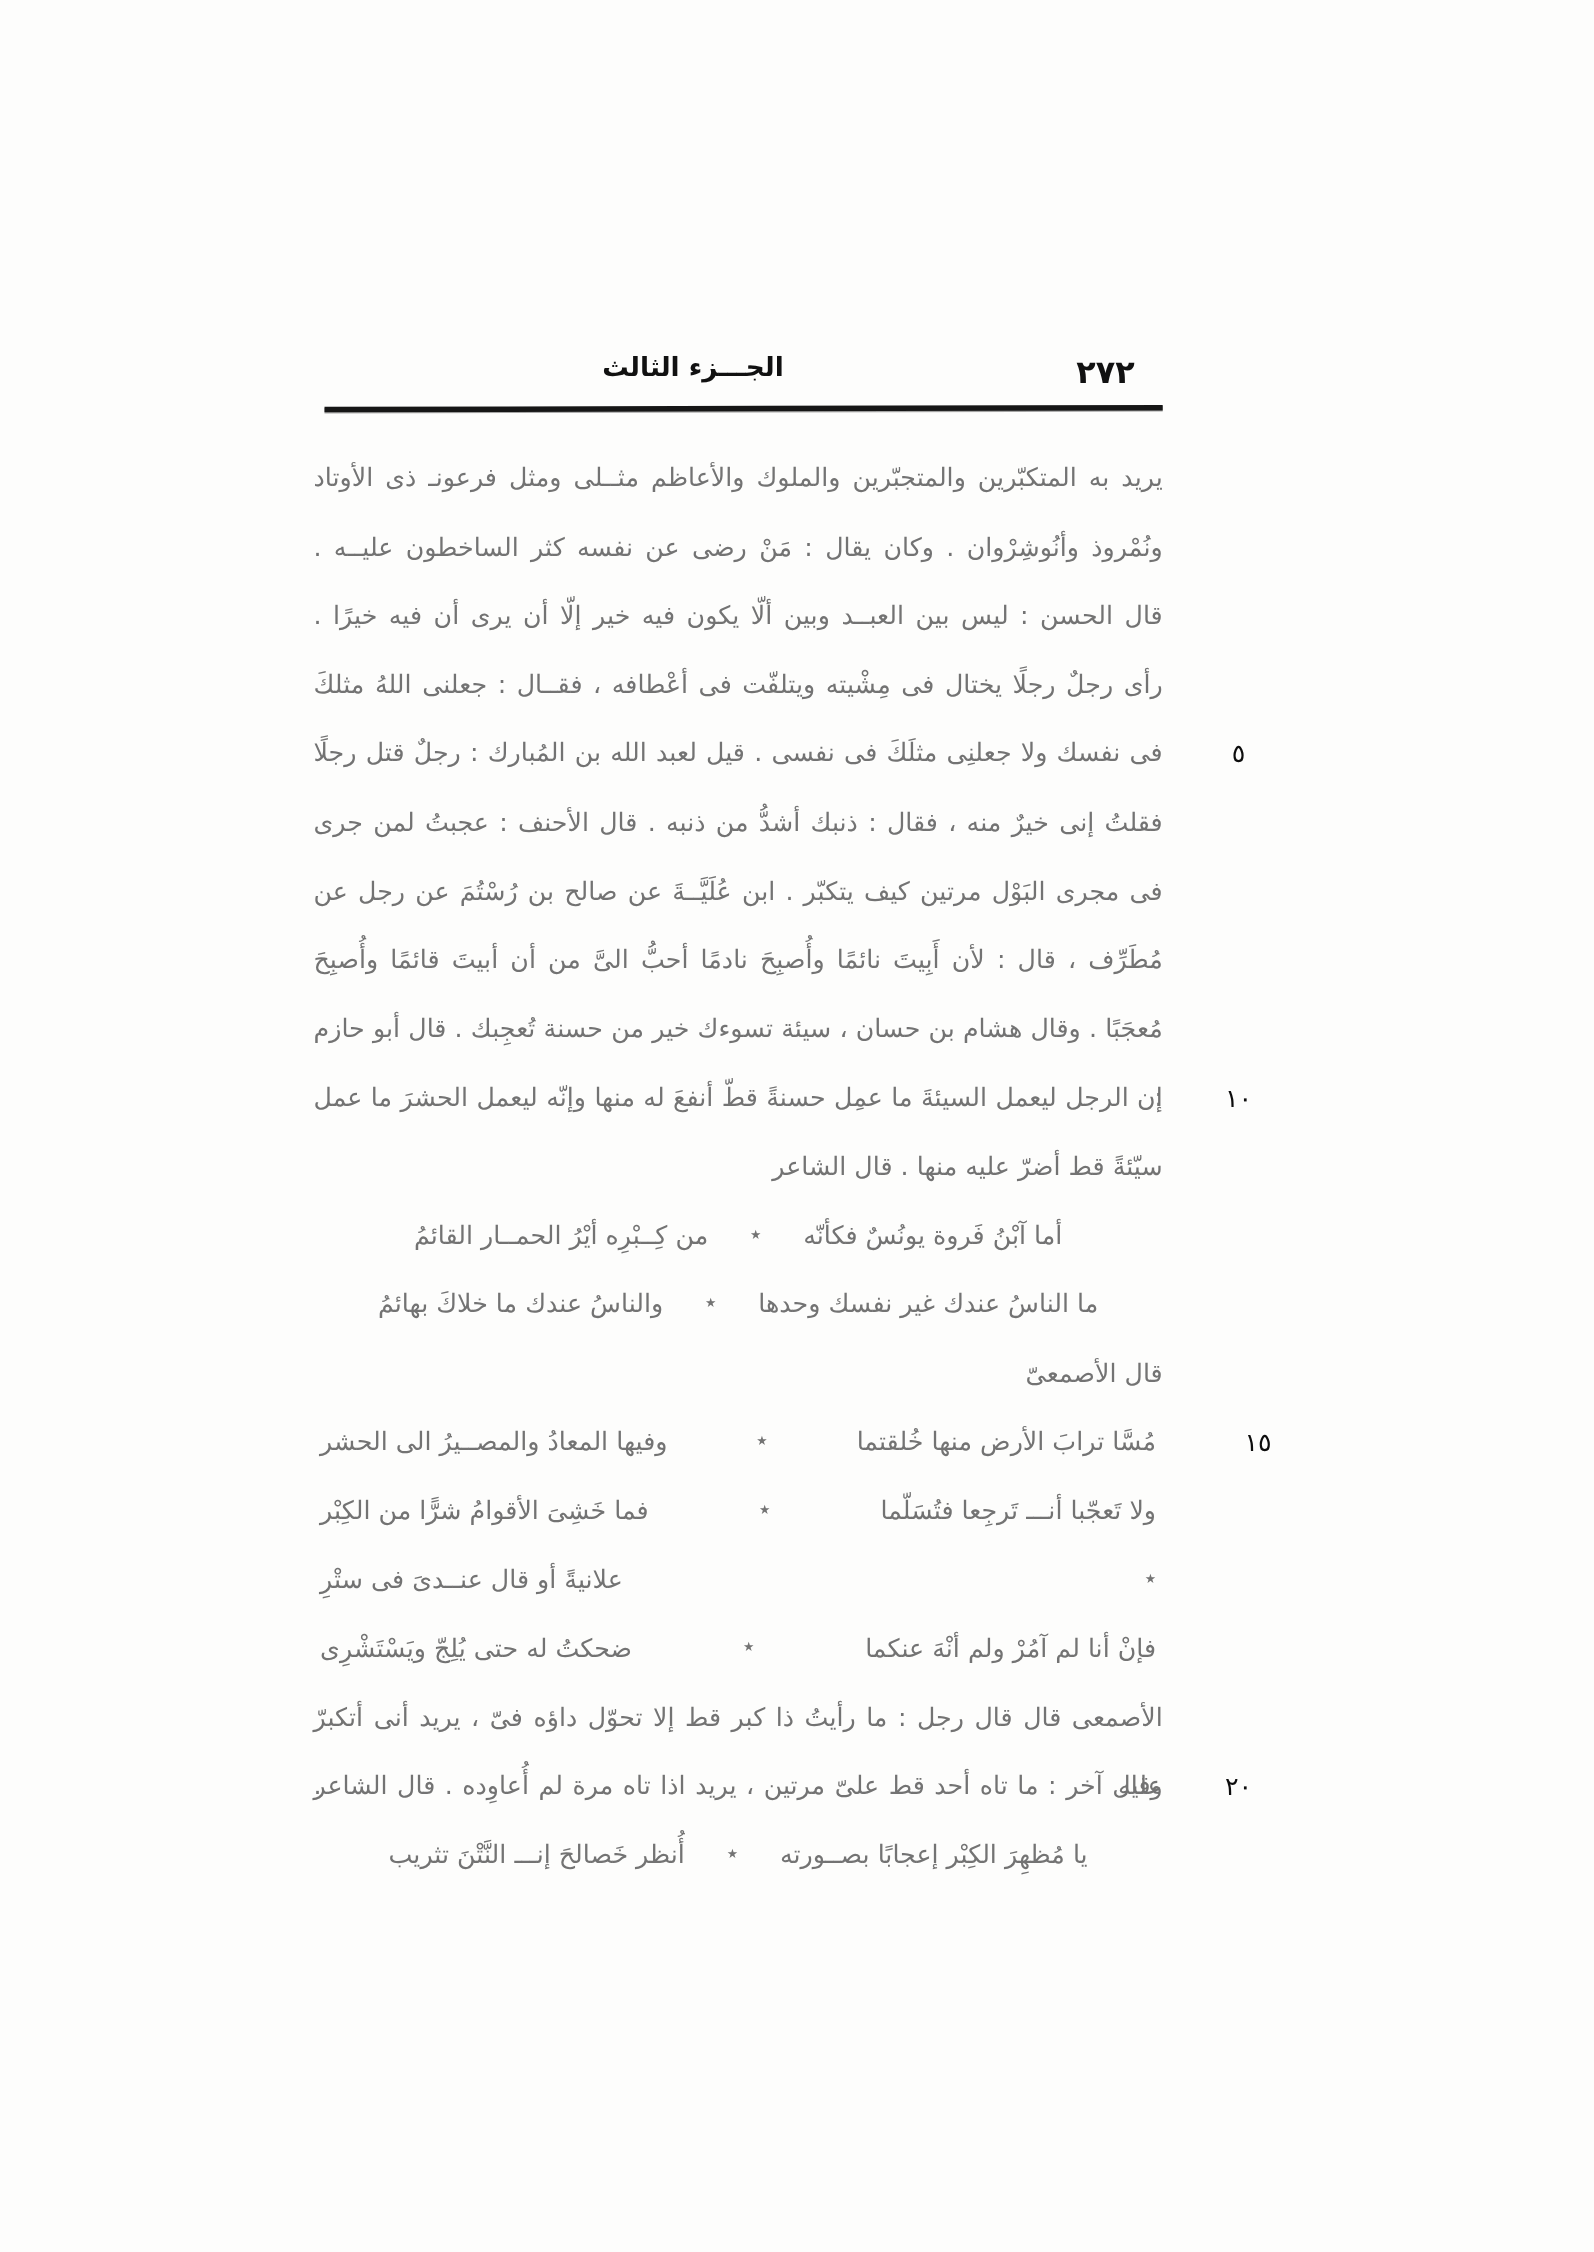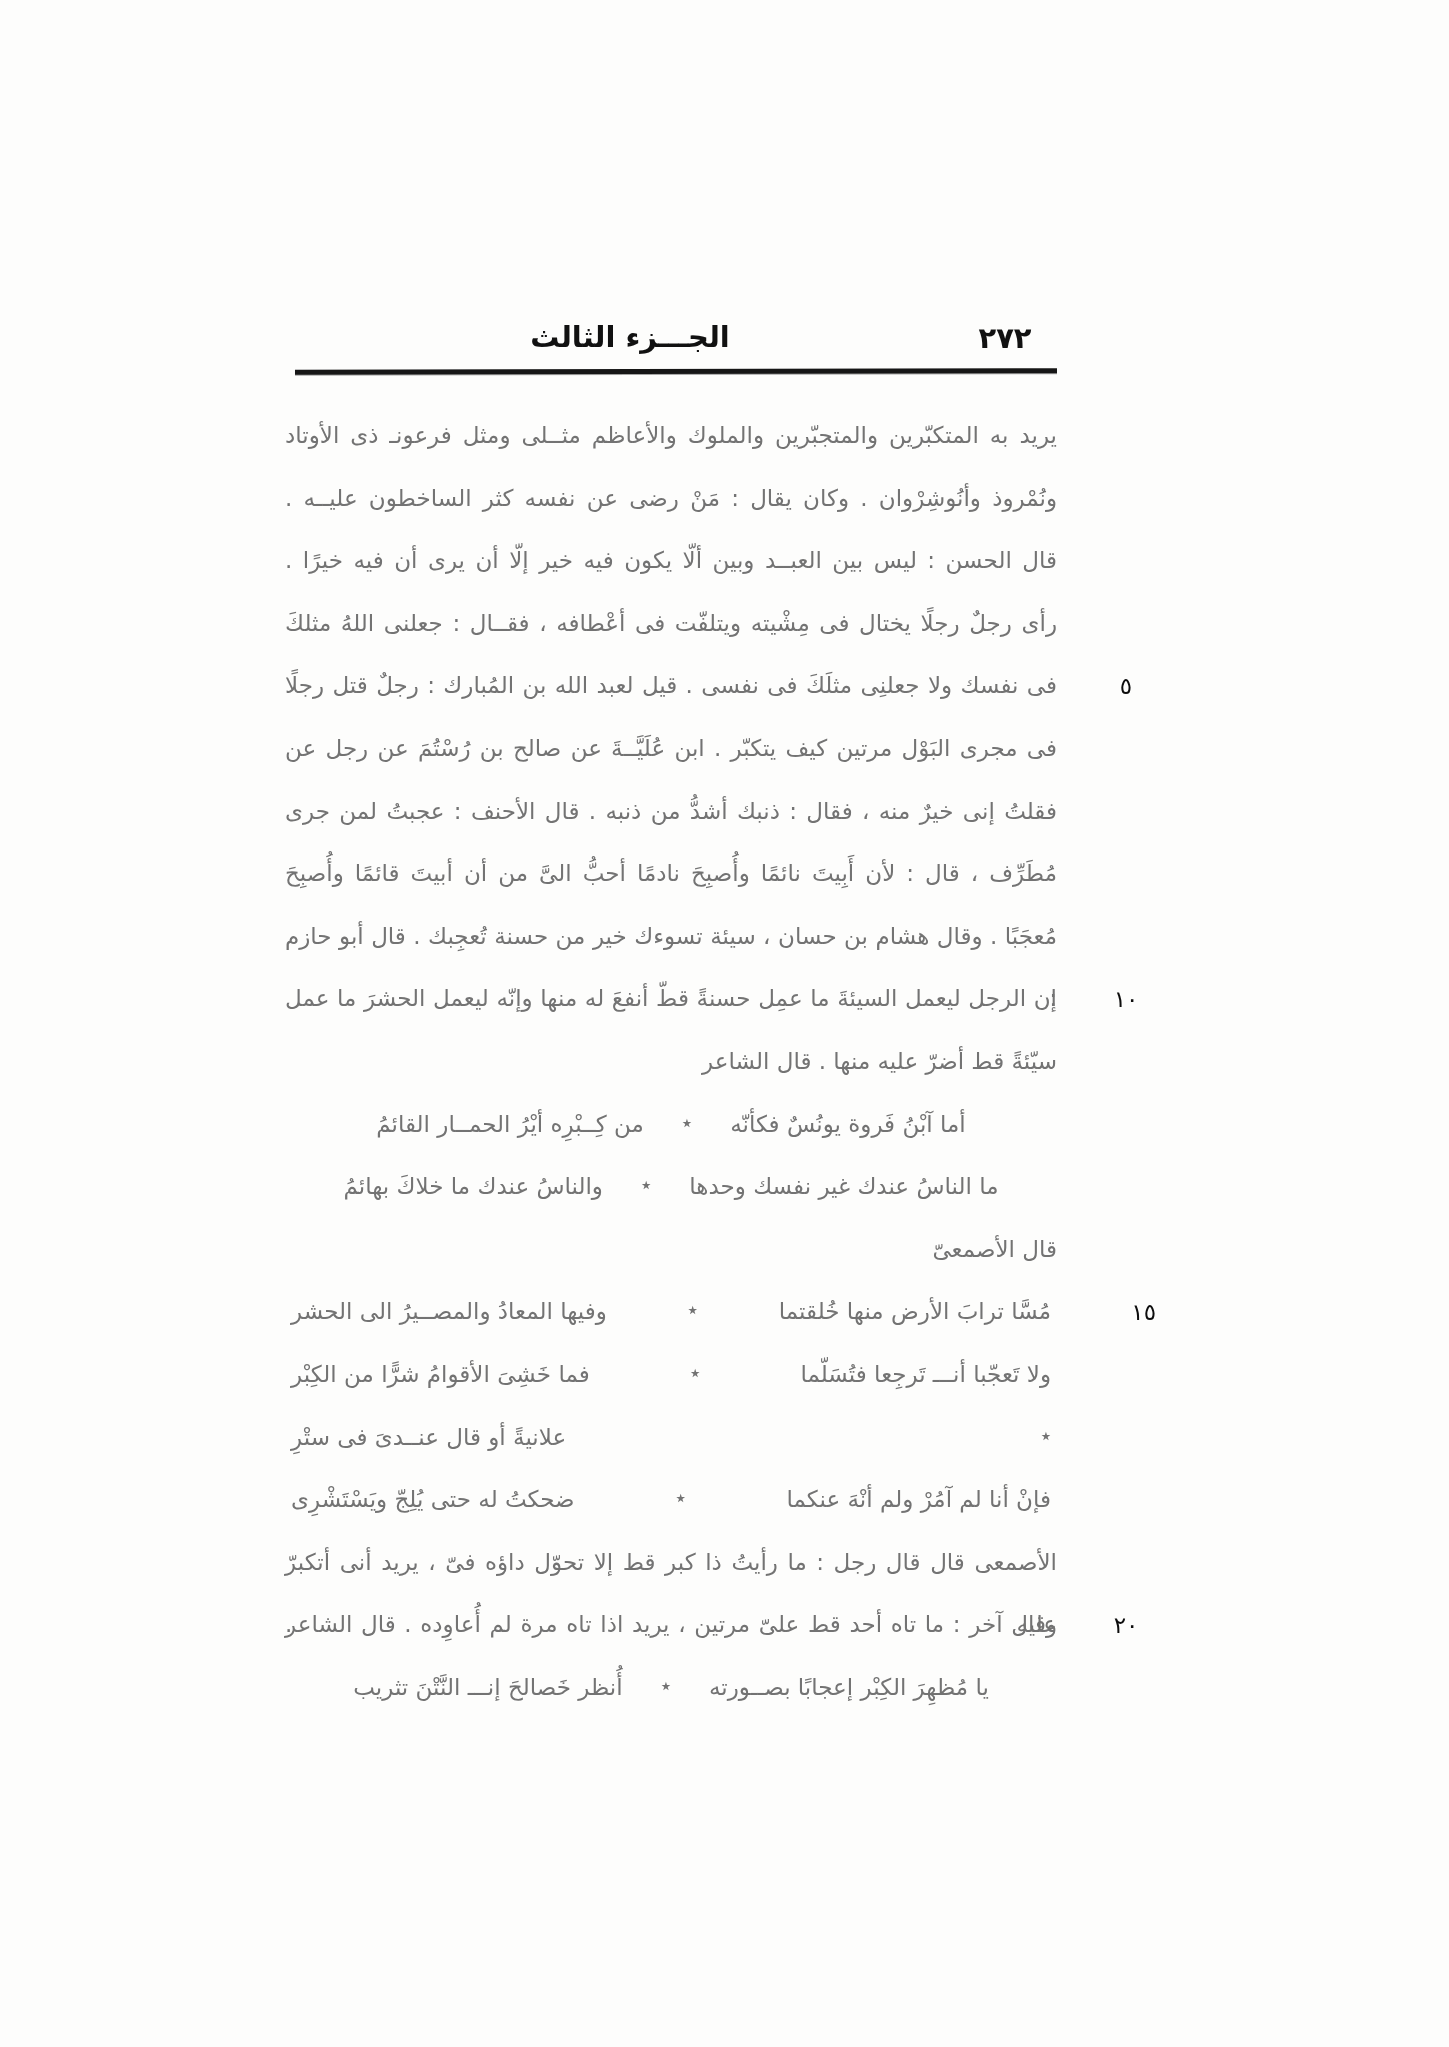--- a/index.html
+++ b/index.html
@@ -7,21 +7,21 @@
     position:relative;
     width:1449px;height:2047px;
     background:#fdfdfc;
     font-family:"DejaVu Sans", sans-serif;
     color:#111;
     overflow:hidden;
   }
   
   .header-title{
     position:absolute;top:320px;left:515px;width:230px;
-    text-align:center;font-size:29px;font-weight:700;direction:rtl;
+    text-align:center;font-size:24px;font-weight:700;direction:rtl;
   }
   .page-num{
     position:absolute;top:321px;left:955px;width:100px;
     text-align:center;font-size:29px;font-weight:700;direction:rtl;
   }
   .rule{
     position:absolute;top:369px;left:295px;width:762px;height:5px;
     background:#161616;transform:rotate(-0.12deg);
     box-shadow:0 1px 0 rgba(0,0,0,.35);
   }
@@ -60,22 +60,22 @@
   <div class="page-num">٢٧٢</div>
 
   <div class="rule"></div>
 
   <div class="text-block" id="text-block" dir="rtl">
       <div class="line j">يريد به المتكبّرين والمتجبّرين والملوك والأعاظم مثــلى ومثل فرعونـ ذى الأوتاد</div>
       <div class="line j">ونُمْروذ وأنُوشِرْوان . وكان يقال : مَنْ رضى عن نفسه كثر الساخطون عليــه .</div>
       <div class="line j">قال الحسن : ليس بين العبــد وبين ألّا يكون فيه خير إلّا أن يرى أن فيه خيرًا .</div>
       <div class="line j">رأى رجلٌ رجلًا يختال فى مِشْيته ويتلفّت فى أعْطافه ، فقــال : جعلنى اللهُ مثلكَ</div>
       <div class="line j">فى نفسك ولا جعلنِى مثلَكَ فى نفسى . قيل لعبد الله بن المُبارك : رجلٌ قتل رجلًا</div>
+      <div class="line j">فقلتُ إنى خيرٌ منه ، فقال : ذنبك أشدُّ من ذنبه . قال الأحنف : عجبتُ لمن جرى</div>
       <div class="line j">فى مجرى البَوْل مرتين كيف يتكبّر . ابن عُلَيَّــةَ عن صالح بن رُسْتُمَ عن رجل عن</div>
-      <div class="line j">فقلتُ إنى خيرٌ منه ، فقال : ذنبك أشدُّ من ذنبه . قال الأحنف : عجبتُ لمن جرى</div>
       <div class="line j">مُطَرِّف ، قال : لأن أَبِيتَ نائمًا وأُصبِحَ نادمًا أحبُّ الىَّ من أن أبيتَ قائمًا وأُصبِحَ</div>
       <div class="line j">مُعجَبًا . وقال هشام بن حسان ، سيئة تسوءك خير من حسنة تُعجِبك . قال أبو حازم :</div>
       <div class="line j">إن الرجل ليعمل السيئةَ ما عمِل حسنةً قطّ أنفعَ له منها وإنّه ليعمل الحشرَ ما عمل</div>
       <div class="line r">سيّئةً قط أضرّ عليه منها . قال الشاعر</div>
       <div class="line verse center">
         <span class="hemi">أما آبْنُ فَروة يونُسٌ فكأنّه</span>
         <span class="star">٭</span>
         <span class="hemi">من كِــبْرِه أيْرُ الحمــار القائمُ</span>
       </div>
       <div class="line verse center">

